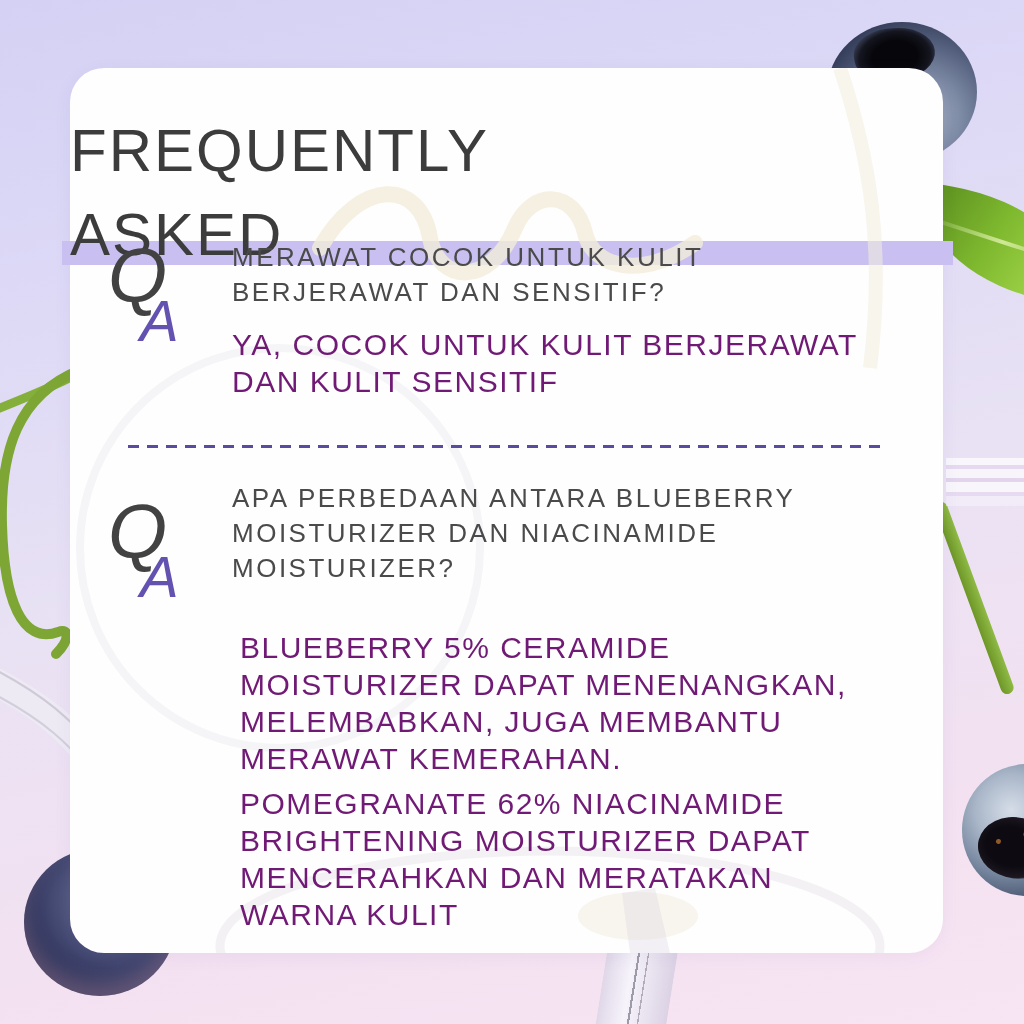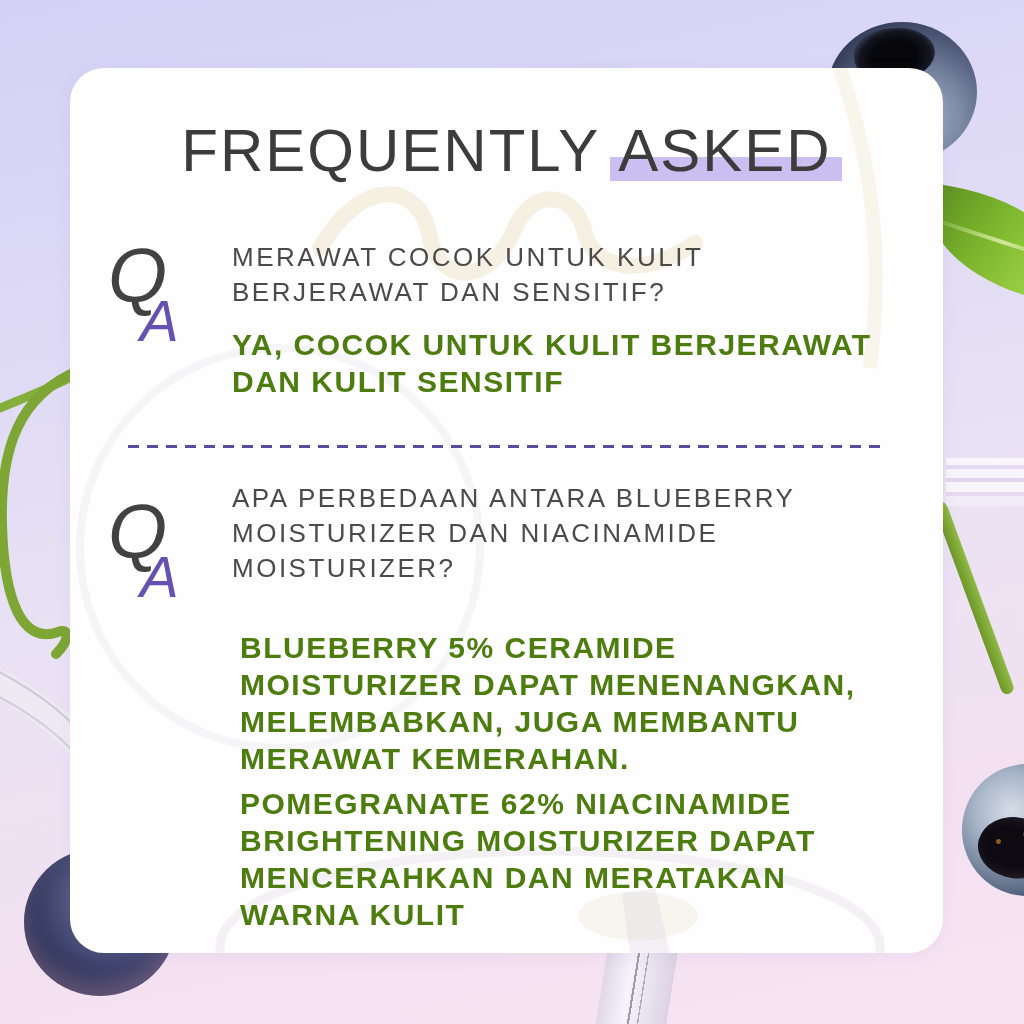--- a/index.html
+++ b/index.html
@@ -46,38 +46,38 @@
     background-blend-mode:multiply;}
 
   svg.stems{position:absolute;left:0;top:300px;z-index:0;}
 
   
   .card{position:absolute;z-index:1;left:70px;top:68px;width:873px;height:885px;
     background:#fefefe;border-radius:34px;box-shadow:0 4px 18px rgba(90,74,160,.06);}
   svg.watermarks{position:absolute;left:0;top:0;}
 
   .title{position:absolute;left:0;top:50px;width:100%;display:flex;justify-content:center;gap:18px;
-    font-size:60px;line-height:66px;font-weight:500;letter-spacing:2px;color:#3c3c3c;white-space:nowrap;}
+    font-size:60px;line-height:66px;font-weight:500;letter-spacing:2px;color:#3c3c3c;white-space:nowrap;flex-direction:column;}
   .t-hl{position:relative;}
   .t-hl::before{content:"";position:absolute;left:-8px;right:-10px;bottom:3px;height:24px;
     background:#c9c0f1;z-index:-1;}
 
   .letters{position:absolute;width:170px;height:190px;font-style:italic;line-height:1;}
   .letters .qg{position:absolute;left:0;top:0;font-size:76px;font-weight:400;color:#424242;}
   .letters .ag{position:absolute;left:32px;top:54px;font-size:58px;font-weight:400;color:#6452b0;}
   .l1{left:38px;top:170px;}
   .l2{left:38px;top:426px;}
 
   p{margin:0;}
   .question{position:absolute;width:600px;font-size:26px;line-height:35px;font-weight:500;
     letter-spacing:2.5px;color:#4a4a4a;}
   .q1{left:162px;top:172px;}
   .q2{left:162px;top:413px;}
-  .answer{position:absolute;width:672px;font-size:30px;line-height:37px;font-weight:700;
-    letter-spacing:1.5px;color:#4d7c0f;}
+  .answer{position:absolute;width:672px;font-size:30px;line-height:37px;font-weight:400;
+    letter-spacing:1.5px;color:#701a75;}
   .a1{left:162px;top:258px;}
   .a2{left:162px;top:553px;width:668px;}
   .a2 p{margin:8px;}
 
   .divider{position:absolute;left:58px;top:377px;width:760px;height:3px;
     background:repeating-linear-gradient(90deg,#5a4ba1 0 11px,transparent 11px 19px);}
 </style>
 </head>
 <body>
 

